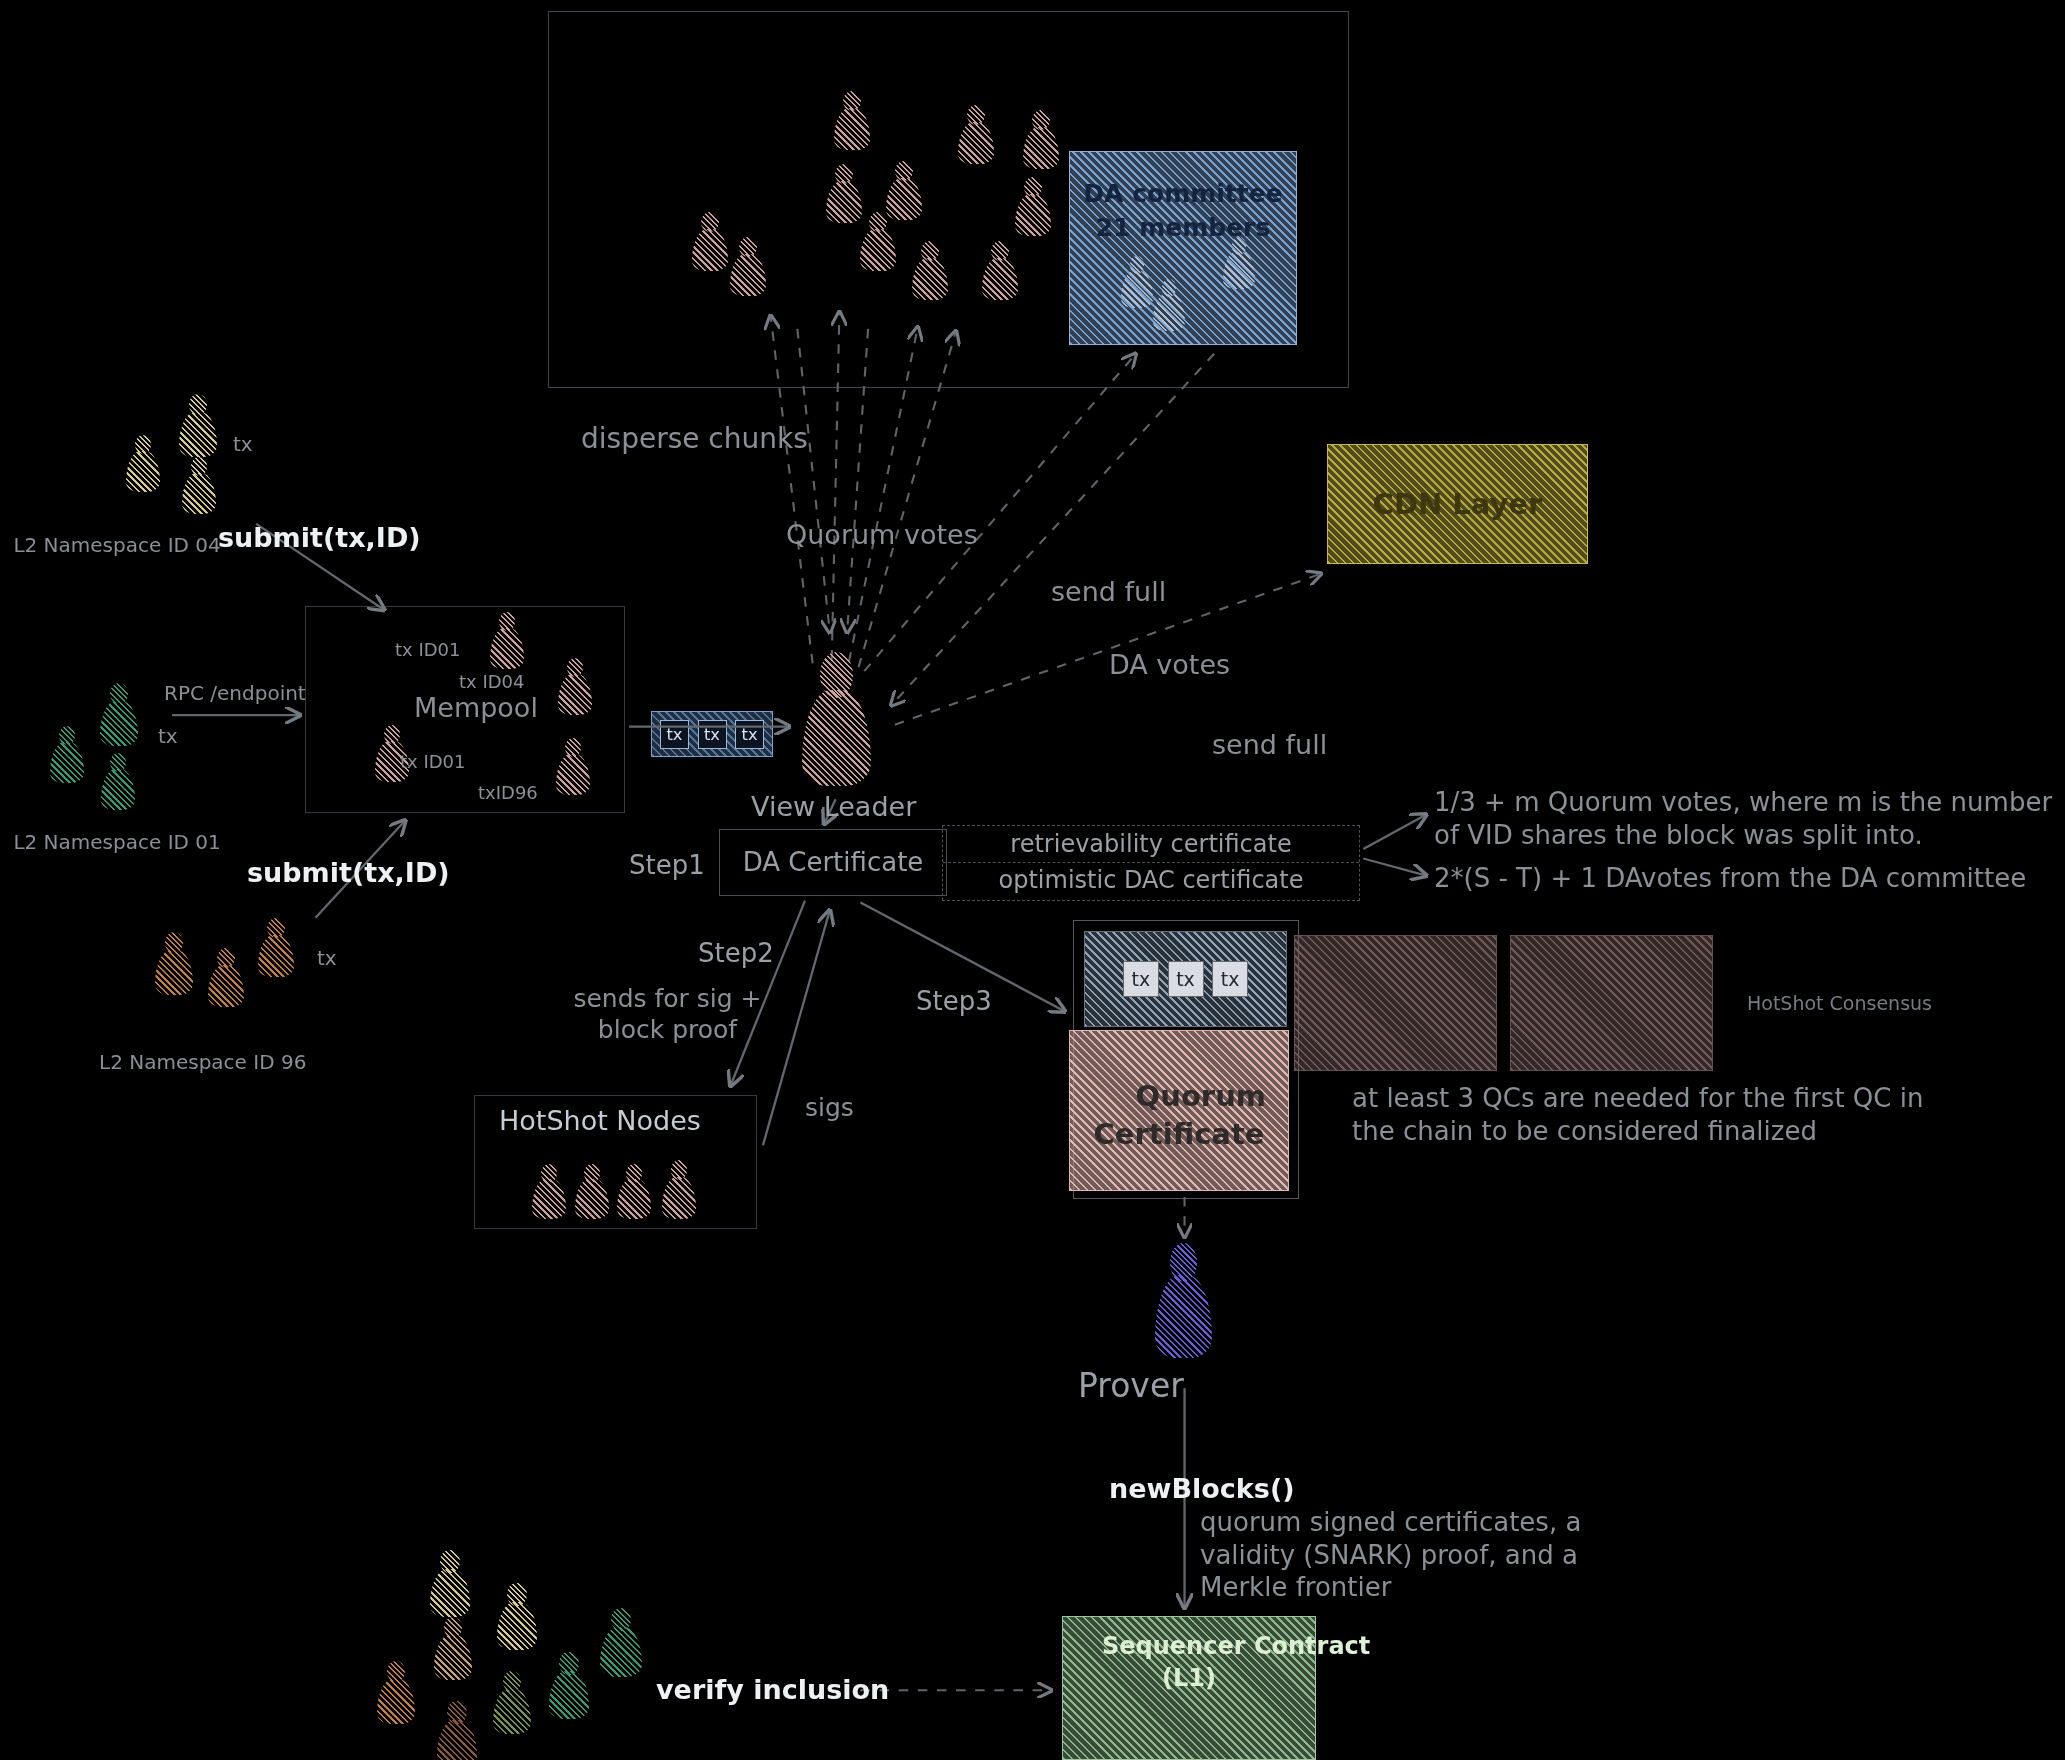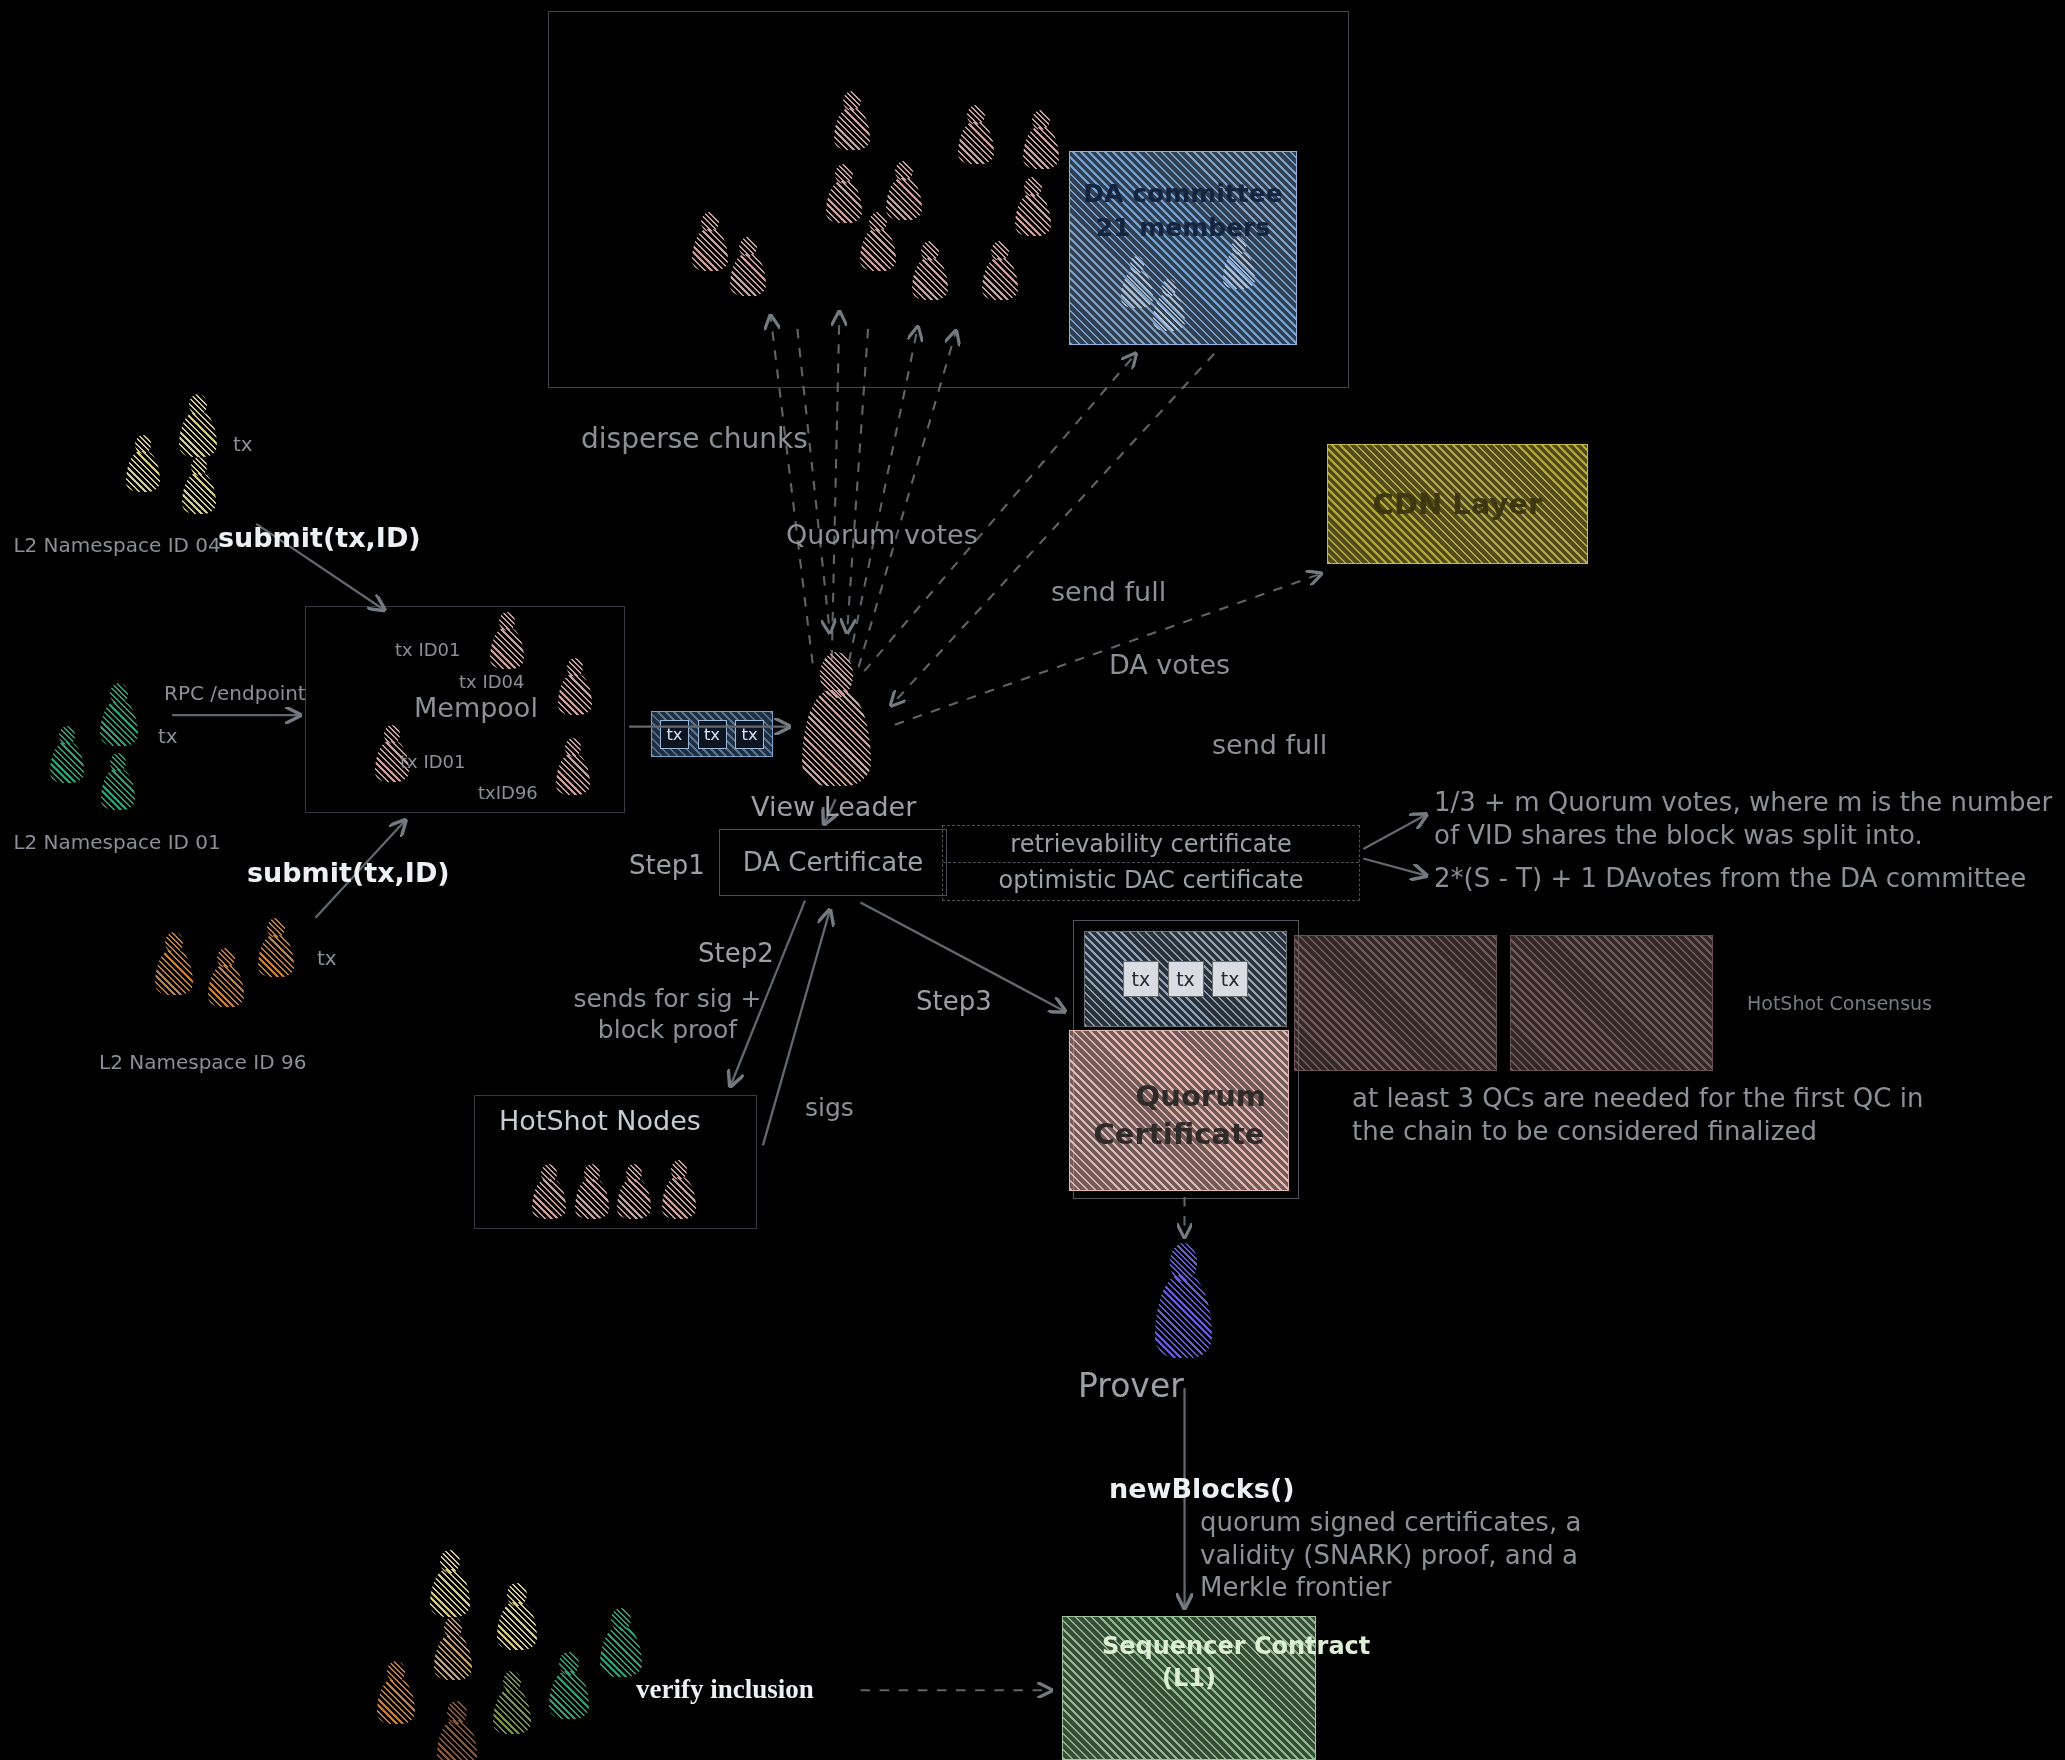--- a/index.html
+++ b/index.html
@@ -205,16 +205,16 @@
   <div class="lbl" style="left:1747px;top:992px;font-size:19px;color:#767c83;">HotShot Consensus</div>
   <div class="lbl wrap" style="left:1305px;top:1082px;width:621px;font-size:26px;margin-left:47px;">at least 3 QCs are needed for the first QC in the chain to be considered finalized</div>
 
   <div class="lbl" style="left:1078px;top:1365px;font-size:33px;color:#9aa0a6;">Prover</div>
   <div class="lbl white" style="left:1109px;top:1472px;font-size:27px;">newBlocks()</div>
   <div class="lbl wrap" style="left:1200px;top:1506px;width:401px;font-size:26px;">quorum signed certificates, a validity (SNARK) proof, and a Merkle frontier</div>
 
   <div class="lbl" style="left:1062px;top:1631px;width:254px;text-align:center;font-size:24px;font-weight:bold;color:#dcefd2;margin-left:40px;">Sequencer Contract</div>
   <div class="lbl" style="left:1062px;top:1663px;width:254px;text-align:center;font-size:24px;font-weight:bold;color:#dcefd2;">(L1)</div>
 
-  <div class="lbl white" style="left:636px;top:1673px;font-size:27px;font-family:Liberation Serif, serif;">verify inclusion</div>
+  <div class="lbl white" style="left:656px;top:1673px;font-size:27px;">verify inclusion</div>
 
 </div>
 
 
 </body></html>

